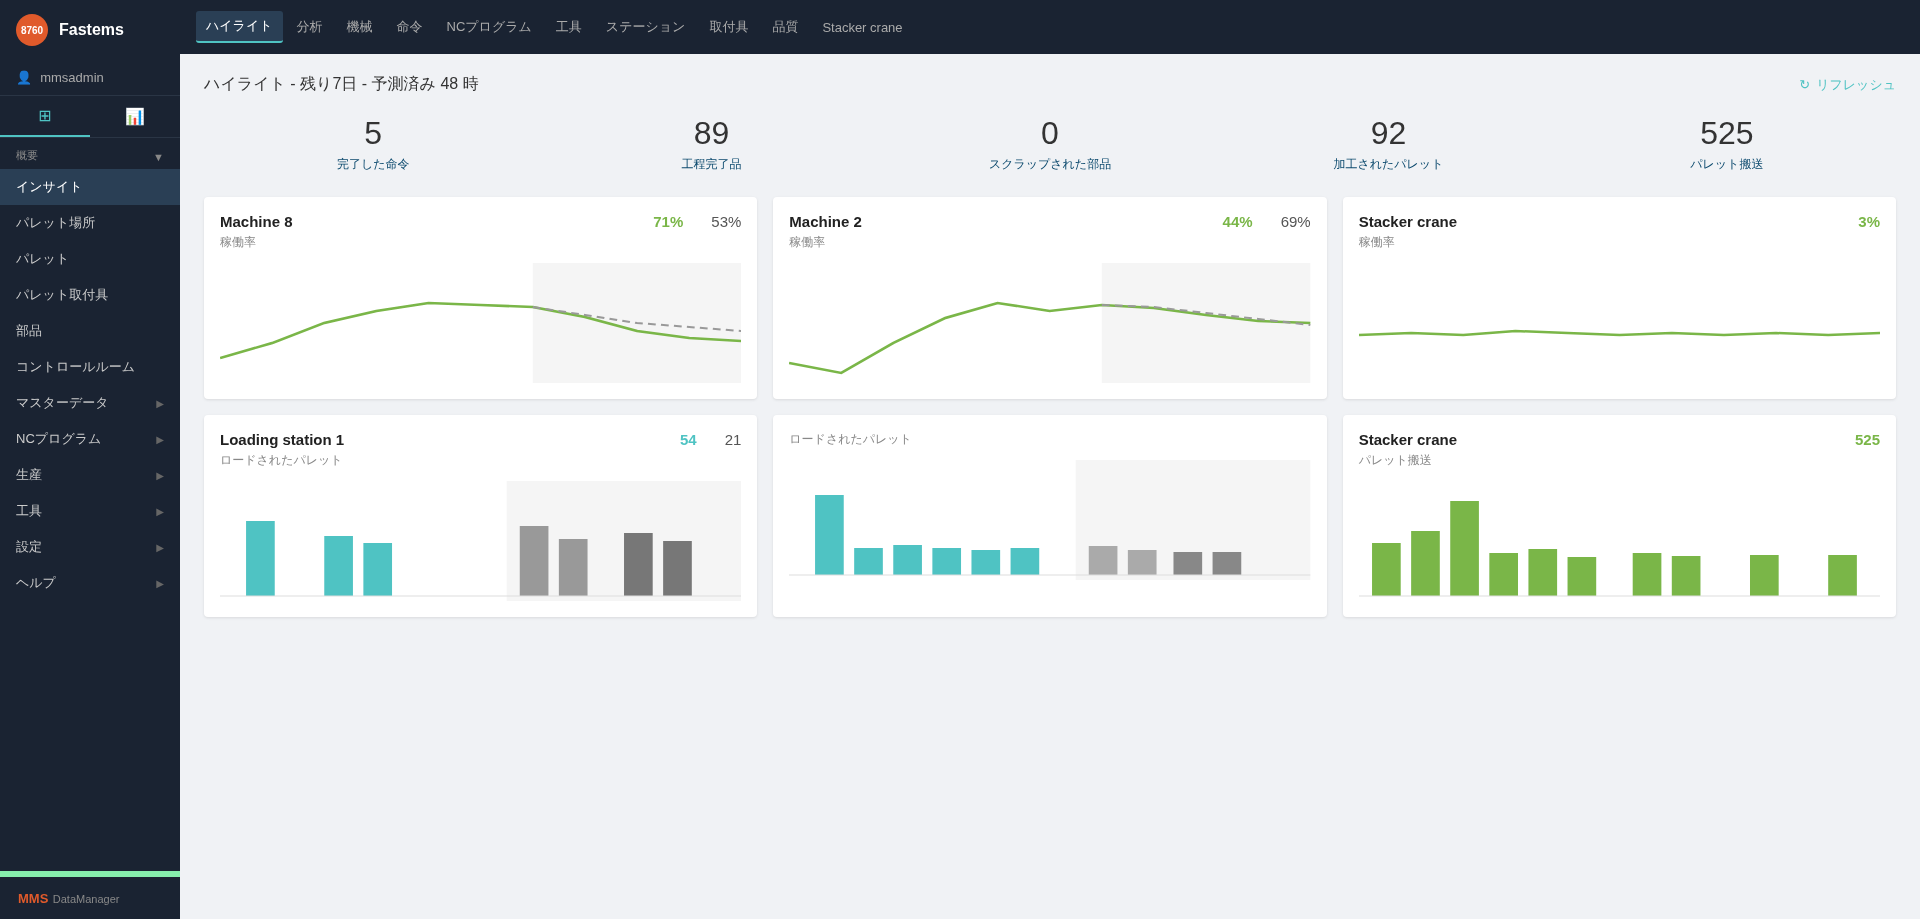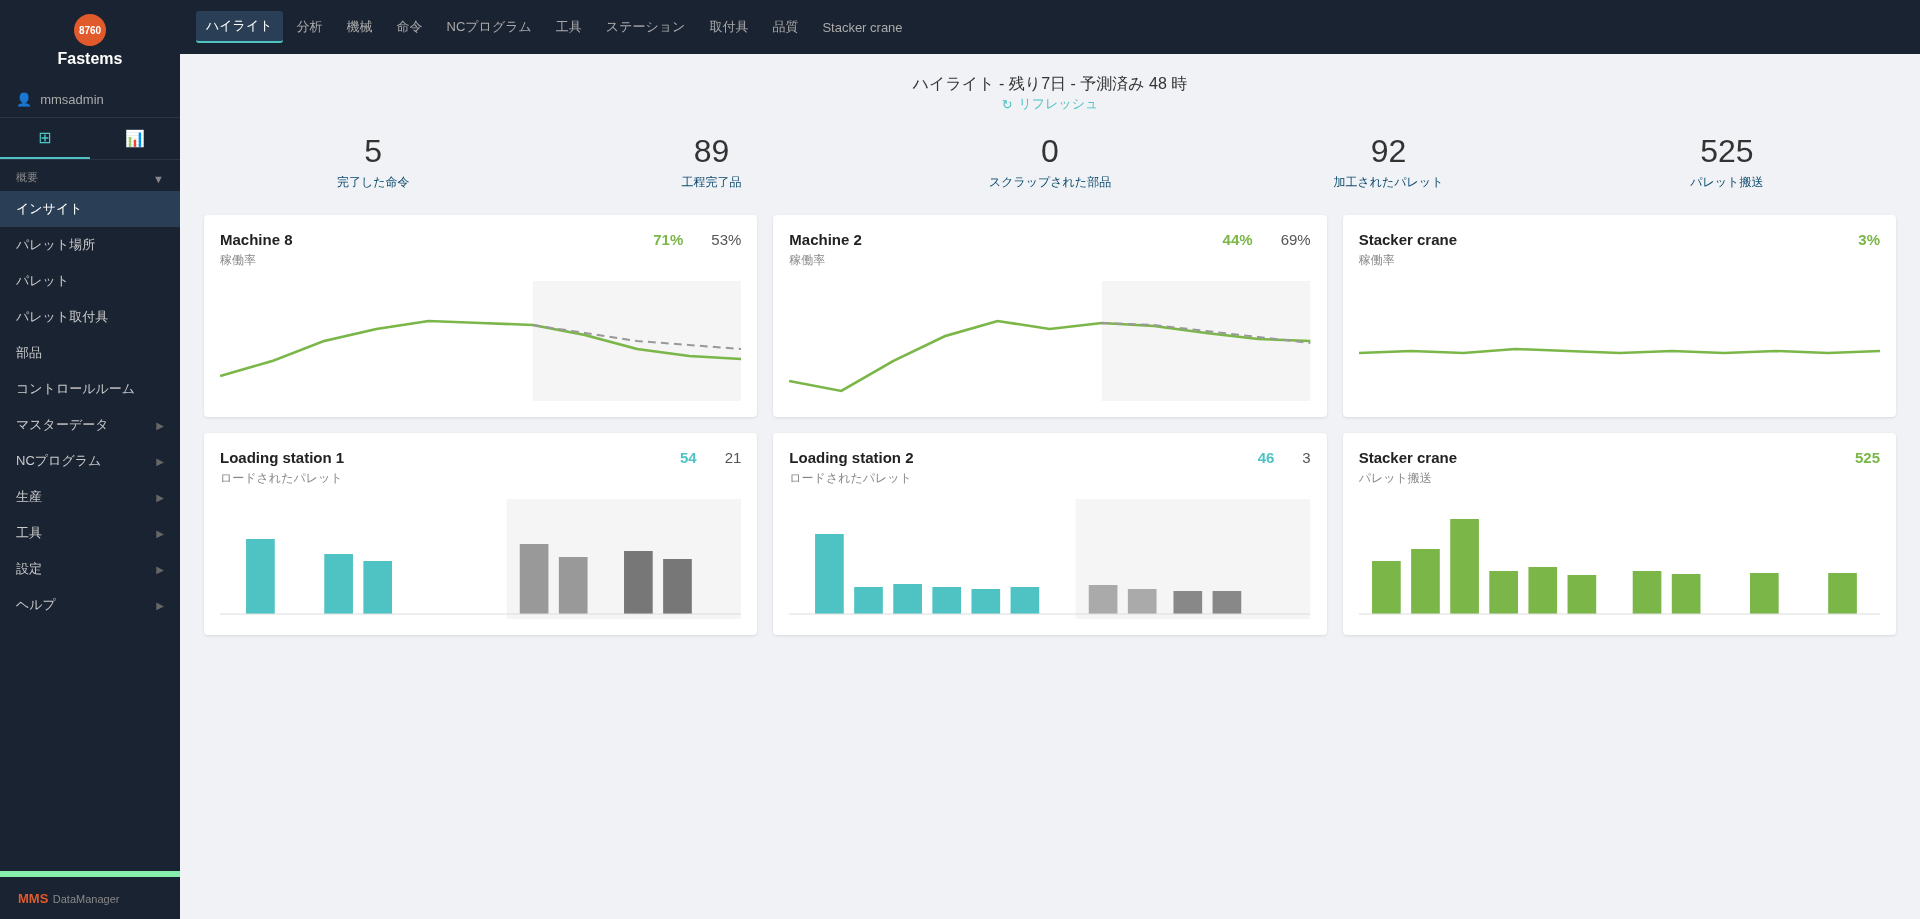--- a/index.html
+++ b/index.html
@@ -13,22 +13,21 @@
       display: flex;
       flex-direction: column;
       flex-shrink: 0;
       height: 919px;
     }
     .sidebar-logo {
       display: flex;
       align-items: center;
       padding: 14px 16px;
       background: #1a2332;
-      gap: 4px;
-      flex-direction: column;
+      gap: 11px;
     }
     .logo-circle {
       width: 32px; height: 32px;
       background: #e05a2b;
       border-radius: 50%;
       display: flex; align-items: center; justify-content: center;
       color: white; font-size: 10px; font-weight: bold;
     }
     .logo-text { color: white; font-size: 16px; font-weight: 600; }
     .sidebar-user {
@@ -99,24 +98,23 @@
     
     .content {
       flex: 1;
       overflow-y: auto;
       padding: 20px 24px;
       background: #f0f2f5;
     }
 
     .page-header {
       display: flex;
-      justify-content: flex-start;
+      justify-content: space-between;
       align-items: center;
       margin-bottom: 20px;
-      flex-direction: column;
     }
     .page-title { font-size: 16px; color: #333; font-weight: 500; }
     .refresh-btn {
       display: flex; align-items: center; gap: 6px;
       color: #4fc3c3; font-size: 13px; cursor: pointer;
       border: none; background: none;
     }
 
     
     .stats-row {
@@ -361,27 +359,20 @@
             <rect x="230" y="45" width="22" height="70" fill="#999"></rect>
             <rect x="260" y="58" width="22" height="57" fill="#999"></rect>
             <rect x="310" y="52" width="22" height="63" fill="#777"></rect>
             <rect x="340" y="60" width="22" height="55" fill="#777"></rect>
             <line x1="0" y1="115" x2="400" y2="115" stroke="#ddd" stroke-width="1"></line>
           </svg>
         </div>
       </div>
 
       <div class="card">
-        <div class="card-header">
-          <span class="card-title">Loading station 2</span>
-          <div class="card-metrics">
-            <span style="color:#4fc3c3;font-size:15px;font-weight:600;">46</span>
-            <span class="metric-dark">3</span>
-          </div>
-        </div>
         <div class="card-subtitle">ロードされたパレット</div>
         <div class="chart-area">
           <svg viewBox="0 0 400 120" preserveAspectRatio="none">
             <rect x="220" y="0" width="180" height="120" fill="#ececec" opacity="0.5"></rect>
             <rect x="20" y="35" width="22" height="80" fill="#4fc3c3"></rect>
             <rect x="50" y="88" width="22" height="27" fill="#4fc3c3"></rect>
             <rect x="80" y="85" width="22" height="30" fill="#4fc3c3"></rect>
             <rect x="110" y="88" width="22" height="27" fill="#4fc3c3"></rect>
             <rect x="140" y="90" width="22" height="25" fill="#4fc3c3"></rect>
             <rect x="170" y="88" width="22" height="27" fill="#4fc3c3"></rect>

